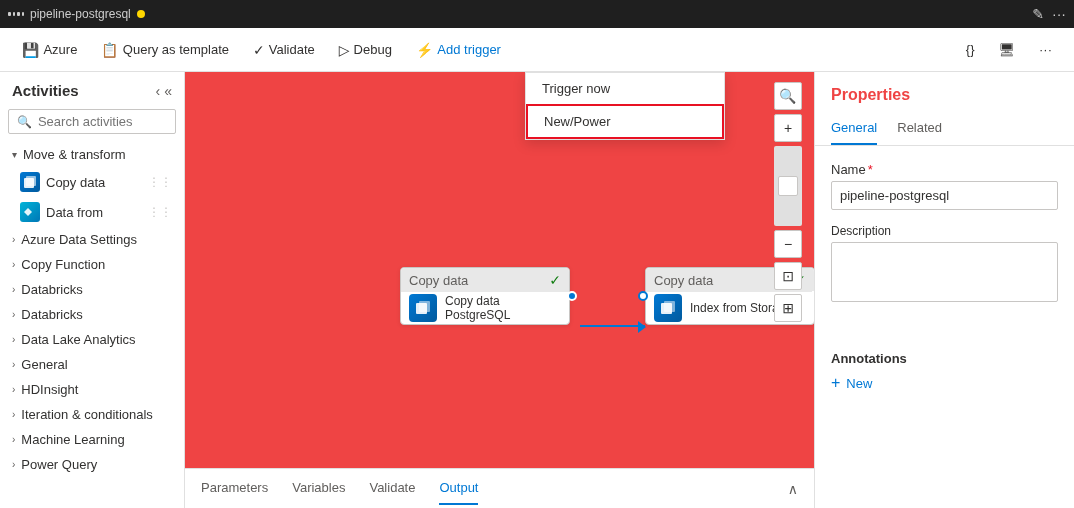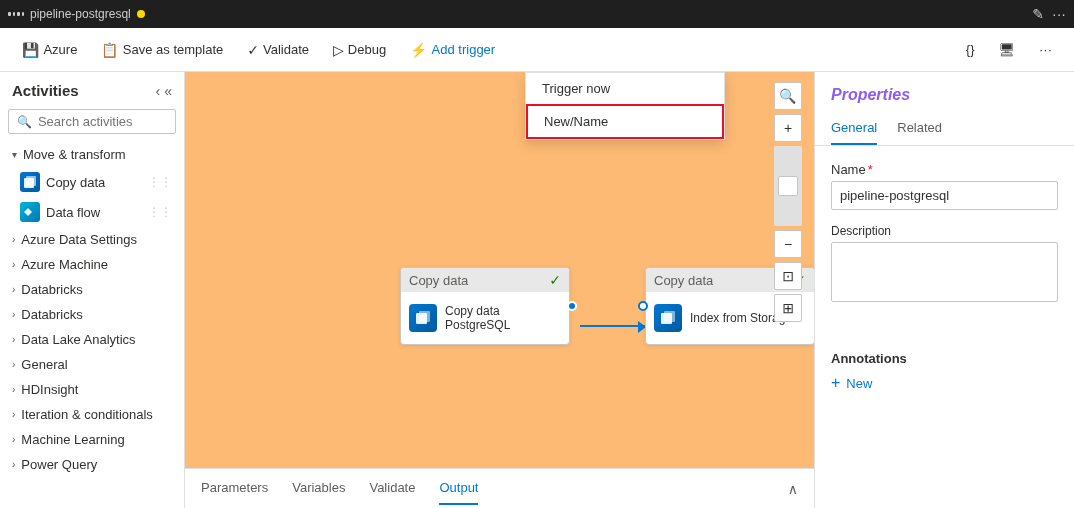--- a/index.html
+++ b/index.html
@@ -124,21 +124,21 @@
       flex-shrink: 0;
     }
     .activity-item .drag-icon { margin-left: auto; color: #c8c6c4; font-size: 12px; }
 
     
     .canvas-area {
       flex: 1;
       display: flex;
       flex-direction: column;
       position: relative;
-      background: #fdba74;
+      background: #ef4444;
       overflow: hidden;
     }
 
     
     .dropdown-overlay {
       position: absolute;
       top: 0;
       left: 340px;
       background: #fff;
       border: 1px solid #e0e0e0;
@@ -180,21 +180,21 @@
       padding: 4px 8px;
       display: flex;
       align-items: center;
       justify-content: space-between;
       font-size: 11px;
       color: #605e5c;
       border-radius: 4px 4px 0 0;
     }
     .node-header .status-icon { color: #107c10; font-size: 14px; }
     .node-body {
-      padding: 12px 8px;
+      padding: 2px 8px;
       display: flex;
       align-items: center;
       gap: 8px;
     }
     .node-icon {
       width: 28px;
       height: 28px;
       background: linear-gradient(135deg, #0078d4, #005a9e);
       border-radius: 4px;
       display: flex;
@@ -321,22 +321,21 @@
       background: #fff;
       border-left: 1px solid #e0e0e0;
       display: flex;
       flex-direction: column;
       flex-shrink: 0;
     }
     .properties-header {
       padding: 14px 16px 8px;
       font-size: 16px;
       font-weight: 600;
-      color: #8b5cf6;
-      font-style: italic;
+      color: #ef4444;
     }
     .properties-tabs {
       display: flex;
       border-bottom: 1px solid #e0e0e0;
       padding: 0 16px;
     }
     .prop-tab {
       padding: 8px 0;
       margin-right: 20px;
       cursor: pointer;
@@ -413,21 +412,21 @@
   </div>
 </div>
 
 <div class="toolbar">
   <button class="toolbar-btn">
     <span class="icon">💾</span>
     <span>Azure</span>
   </button>
   <button class="toolbar-btn">
     <span class="icon">📋</span>
-    <span>Save as template</span>
+    <span>Query as template</span>
   </button>
   <button class="toolbar-btn">
     <span class="icon">✓</span>
     <span>Validate</span>
   </button>
   <button class="toolbar-btn">
     <span class="icon">▷</span>
     <span>Debug</span>
   </button>
   <button class="toolbar-btn" style="color:#0078d4;">
@@ -475,32 +474,32 @@
       </div>
       <span>Copy data</span>
       <span class="drag-icon">⋮⋮</span>
     </div>
     <div class="activity-item">
       <div class="activity-icon" style="background: linear-gradient(135deg, #00b4d8, #0077b6);">
         <svg width="16" height="16" viewBox="0 0 16 16">
             <path d="M2 8 L6 4 L10 8 L6 12 Z" fill="#fff" opacity="0.9"></path>
           </svg>
       </div>
-      <span>Data flow</span>
+      <span>Data from</span>
       <span class="drag-icon">⋮⋮</span>
     </div>
 
     <div class="category-item">
       <span class="chevron">›</span>
       <span>Azure Data Settings</span>
     </div>
 
     <div class="category-item">
       <span class="chevron">›</span>
-      <span>Azure Machine</span>
+      <span>Copy Function</span>
     </div>
 
     <div class="category-item">
       <span class="chevron">›</span>
       <span>Databricks</span>
     </div>
 
     <div class="category-item">
       <span class="chevron">›</span>
       <span>Databricks</span>
@@ -534,21 +533,21 @@
     <div class="category-item">
       <span class="chevron">›</span>
       <span>Power Query</span>
     </div>
   </div>
 
   <div class="canvas-area">
 
     <div class="dropdown-overlay">
       <div class="dropdown-item">Trigger now</div>
-      <div class="dropdown-item highlighted">New/Name</div>
+      <div class="dropdown-item highlighted">New/Power</div>
     </div>
 
     <div class="canvas">
 
       <div class="node" style="left: 215px; top: 195px;">
         <div class="node-header">
           <span>Copy data</span>
           <span class="status-icon">✓</span>
         </div>
         <div class="node-body">

